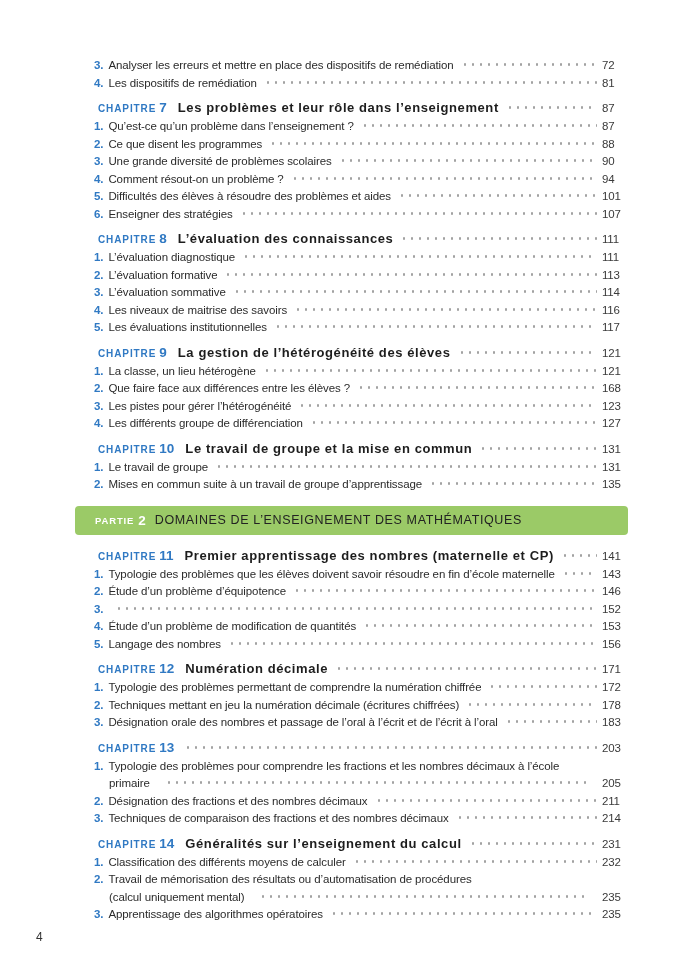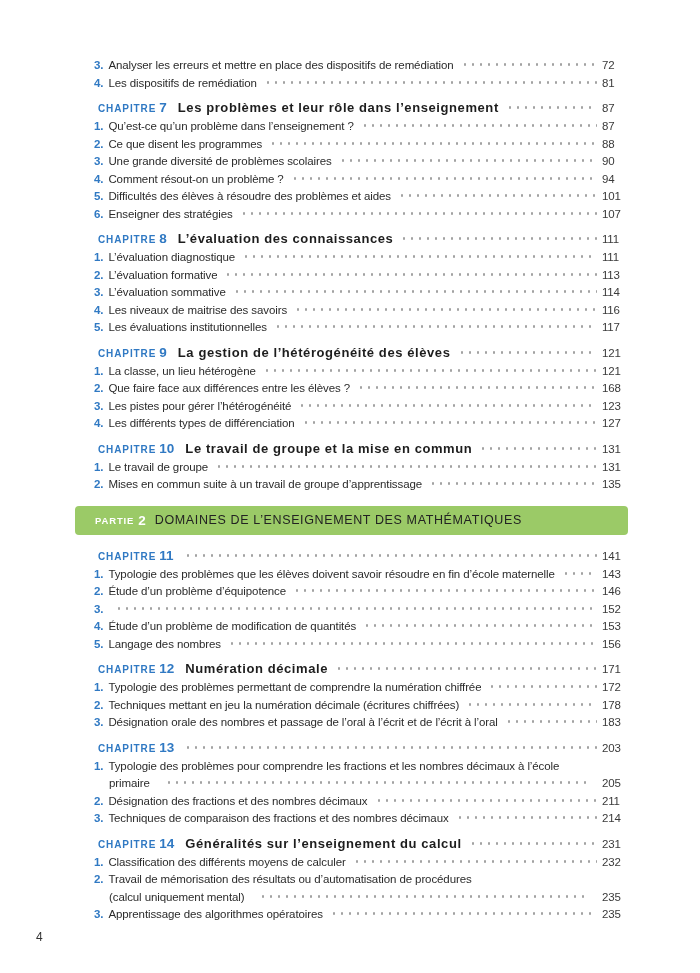--- a/index.html
+++ b/index.html
@@ -238,21 +238,21 @@
         <span class="pagenum">168</span>
       </div>
       <div class="row item-row">
         <span class="item-num">3.</span>
         <span class="item-label">Les pistes pour gérer l’hétérogénéité</span>
         <span class="dots"></span>
         <span class="pagenum">123</span>
       </div>
       <div class="row item-row">
         <span class="item-num">4.</span>
-        <span class="item-label">Les différents types de différenciation</span>
+        <span class="item-label">Les différents groupe de différenciation</span>
         <span class="dots"></span>
         <span class="pagenum">127</span>
       </div>
       <div class="row chapter-row">
         <span class="chap-label"><span class="chap-word">CHAPITRE</span><span class="chap-num">10</span></span>
         <span class="chap-title">Le travail de groupe et la mise en commun</span>
         <span class="dots"></span>
         <span class="pagenum">131</span>
       </div>
       <div class="row item-row">
@@ -267,20 +267,21 @@
         <span class="dots"></span>
         <span class="pagenum">135</span>
       </div>
       <div class="part-banner">
         <span class="part-word">PARTIE</span>
         <span class="part-num">2</span>
         <span class="part-title">DOMAINES DE L’ENSEIGNEMENT DES MATHÉMATIQUES</span>
       </div>
       <div class="row chapter-row">
         <span class="chap-label"><span class="chap-word">CHAPITRE</span><span class="chap-num">11</span></span>
+        <span class="chap-title">Premier apprentissage des nombres (maternelle et CP)</span>
         <span class="dots"></span>
         <span class="pagenum">141</span>
       </div>
       <div class="row item-row">
         <span class="item-num">1.</span>
         <span class="item-label">Typologie des problèmes que les élèves doivent savoir résoudre en fin d’école maternelle</span>
         <span class="dots"></span>
         <span class="pagenum">143</span>
       </div>
       <div class="row item-row">

